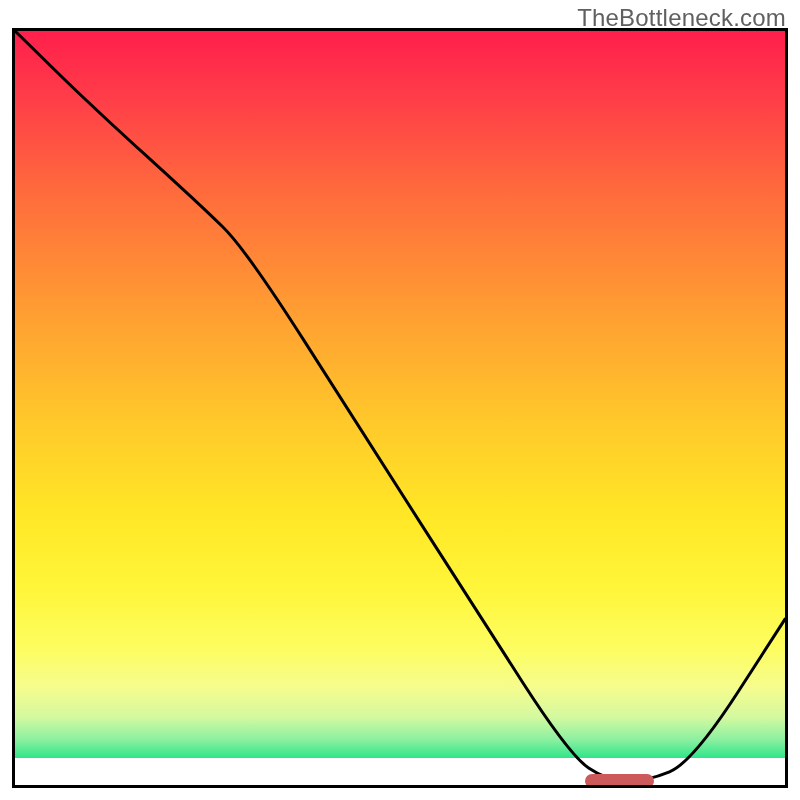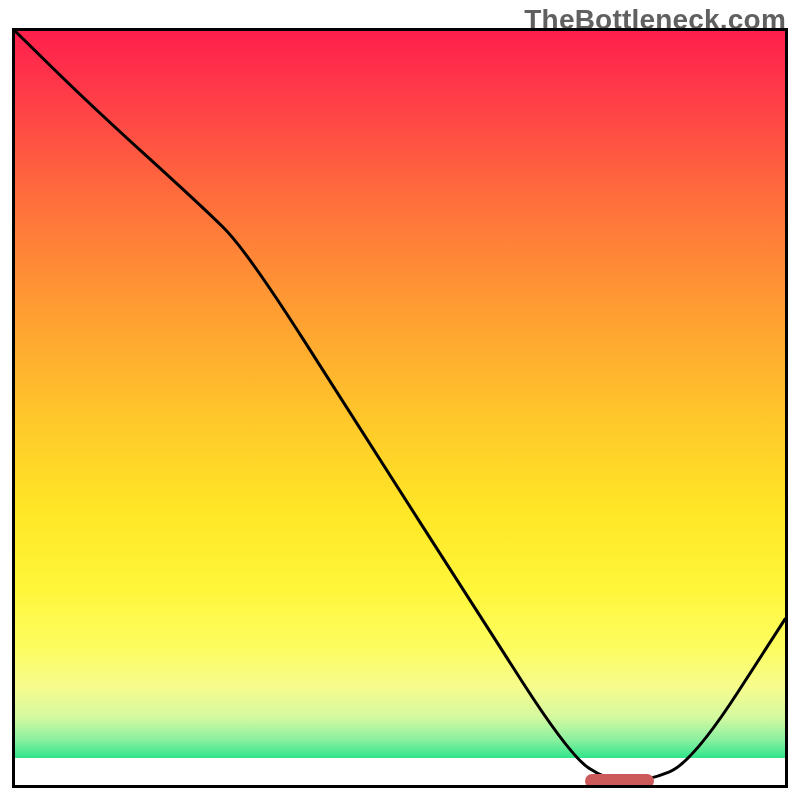--- a/index.html
+++ b/index.html
@@ -13,22 +13,22 @@
   }
   .container {
     position: relative;
     width: 800px;
     height: 800px;
   }
   .watermark {
     position: absolute;
     top: 4px;
     right: 14px;
-    font-size: 28px;
-    font-weight: 700;
+    font-size: 24px;
+    font-weight: 400;
     color: #606060;
     letter-spacing: 0.2px;
   }
   
   .plot-frame {
     position: absolute;
     left: 12px;
     top: 28px;
     width: 776px;
     height: 760px;

